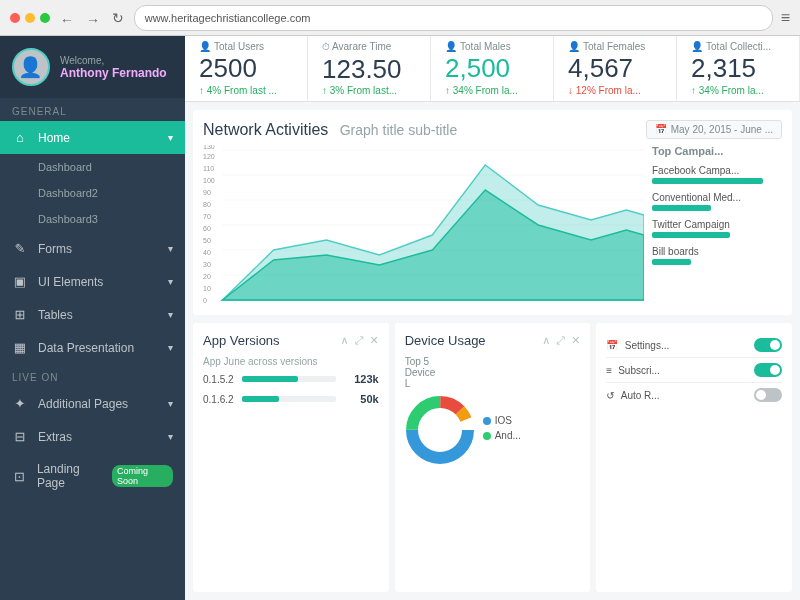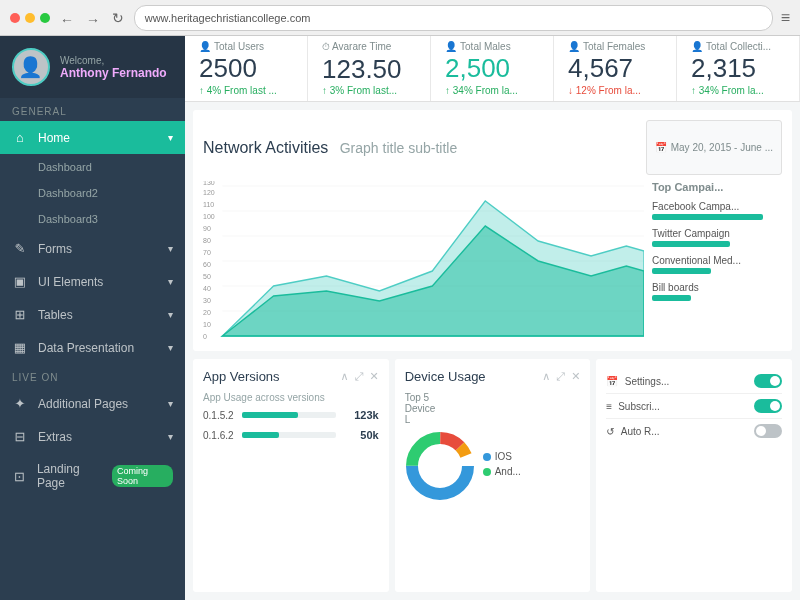--- a/index.html
+++ b/index.html
@@ -80,21 +80,21 @@
     .stat-value.green { color: #1abc9c; }
     .stat-change { font-size: 10px; color: #7f8c8d; margin-top: 2px; }
     .stat-change.up { color: #27ae60; }
     .stat-change.down { color: #e74c3c; }
 
     
     .chart-section { background: white; margin: 8px; border-radius: 3px; padding: 10px; flex-shrink: 0; }
     .chart-header { display: flex; align-items: center; justify-content: space-between; margin-bottom: 6px; }
     .chart-title { font-size: 16px; color: #2c3e50; }
     .chart-subtitle { font-size: 14px; color: #95a5a6; margin-left: 8px; }
-    .date-badge { font-size: 10px; color: #7f8c8d; background: #f8f9fa; border: 1px solid #e0e0e0; padding: 21px 8px; border-radius: 3px; }
+    .date-badge { font-size: 10px; color: #7f8c8d; background: #f8f9fa; border: 1px solid #e0e0e0; padding: 3px 8px; border-radius: 3px; }
 
     .chart-area { display: flex; gap: 8px; }
     .area-chart { flex: 1; position: relative; height: 160px; }
     .area-chart svg { width: 100%; height: 100%; }
 
     .top-campaigns { width: 130px; flex-shrink: 0; }
     .campaigns-title { font-size: 11px; color: #7f8c8d; margin-bottom: 8px; font-weight: bold; }
     .campaign-item { margin-bottom: 8px; }
     .campaign-name { font-size: 10px; color: #555; margin-bottom: 2px; white-space: nowrap; overflow: hidden; text-overflow: ellipsis; }
     .campaign-bar { height: 6px; background: #1abc9c; border-radius: 2px; }
@@ -288,47 +288,47 @@
           </svg>
         </div>
 
         <div class="top-campaigns">
           <div class="campaigns-title">Top Campai...</div>
           <div class="campaign-item">
             <div class="campaign-name">Facebook Campa...</div>
             <div class="campaign-bar" style="width:85%"></div>
           </div>
           <div class="campaign-item">
+            <div class="campaign-name">Conventional Med...</div>
+            <div class="campaign-bar" style="width:45%"></div>
+          </div>
+          <div class="campaign-item">
             <div class="campaign-name">Twitter Campaign</div>
             <div class="campaign-bar" style="width:60%"></div>
-          </div>
-          <div class="campaign-item">
-            <div class="campaign-name">Conventional Med...</div>
-            <div class="campaign-bar" style="width:45%"></div>
           </div>
           <div class="campaign-item">
             <div class="campaign-name">Bill boards</div>
             <div class="campaign-bar" style="width:30%"></div>
           </div>
         </div>
       </div>
     </div>
 
     <div class="bottom-panels">
 
       <div class="panel">
         <div class="panel-header">
           <span class="panel-title">App Versions</span>
           <div class="panel-actions">
             <span>∧</span>
             <span>⤢</span>
             <span>✕</span>
           </div>
         </div>
-        <div class="app-usage-label">App Usage across versions</div>
+        <div class="app-usage-label">App June across versions</div>
         <div class="version-item">
           <span>0.1.5.2</span>
           <div class="version-bar-bg">
             <div class="version-bar-fill" style="width:60%"></div>
           </div>
           <span class="version-count">123k</span>
         </div>
         <div class="version-item">
           <span>0.1.6.2</span>
           <div class="version-bar-bg">

